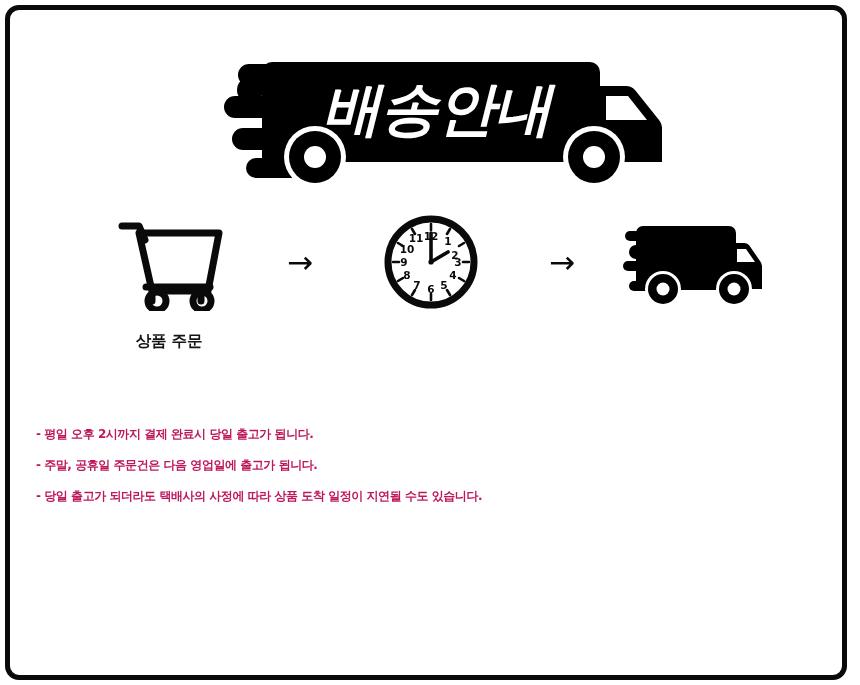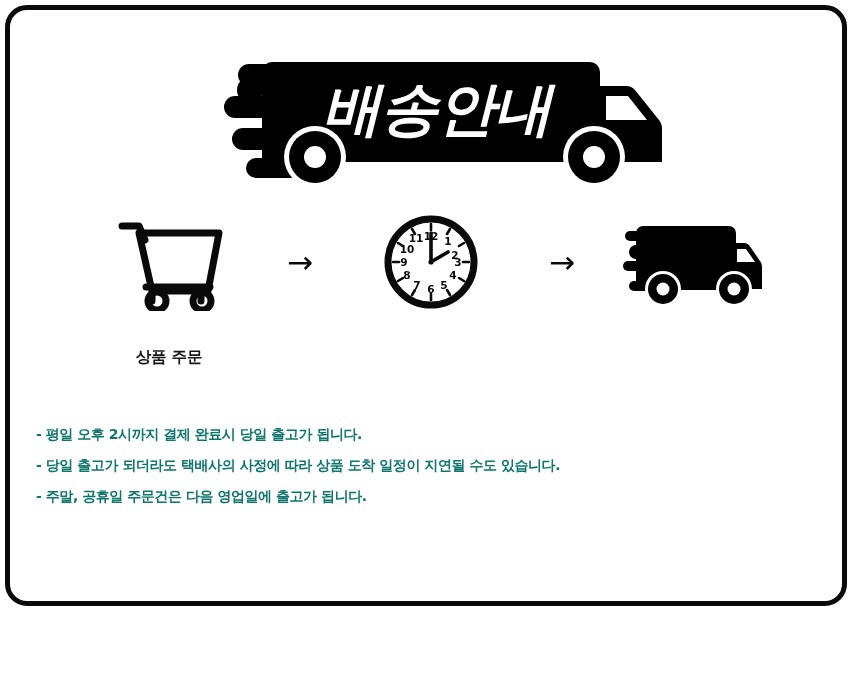--- a/index.html
+++ b/index.html
@@ -15,23 +15,23 @@
     position: relative;
     overflow: hidden;
   }
 
   
   #notice-card {
     position: absolute;
     left: 5px;
     top: 5px;
     width: 842px;
-    height: 601px;
+    height: 675px;
     border: 5px solid #0a0a0a;
-    border-radius: 22px;
+    border-radius: 14px;
     box-sizing: border-box;
     background: #ffffff;
     text-decoration: underline;
   }
 
   
   #header-banner {
     position: absolute;
     left: 0;
     top: 14px;
@@ -60,21 +60,21 @@
     flex-direction: column;
     align-items: center;
   }
   .step-art {
     height: 104px;
     display: flex;
     align-items: center;
     justify-content: center;
   }
   .step-caption {
-    margin-top: 32px;
+    margin-top: 16px;
     text-align: center;
     font-size: 15.5px;
     font-weight: bold;
     line-height: 1.42;
     color: #151515;
     letter-spacing: -0.2px;
     white-space: pre-line;
   }
   .arrow {
     width: 84px;
@@ -89,23 +89,23 @@
   }
 
   
   #notes-list {
     position: absolute;
     left: 26px;
     top: 409px;
     width: 800px;
   }
   .note-line {
-    font-size: 14px;
+    font-size: 12px;
     font-weight: bold;
-    color: #0f766e;
+    color: #be185d;
     line-height: 31px;
     letter-spacing: -0.45px;
     white-space: nowrap;
   }
 </style>
 </head>
 <body>
 
 <div id="notice-card">
 
@@ -241,17 +241,17 @@
             <circle cx="111" cy="76" r="6.5" fill="#ffffff"></circle>
           </g>
         </svg>
       </div>
     </div>
 
   </div>
 
   <div id="notes-list">
     <div class="note-line">- 평일 오후 2시까지 결제 완료시 당일 출고가 됩니다.</div>
+    <div class="note-line">- 주말, 공휴일 주문건은 다음 영업일에 출고가 됩니다.</div>
     <div class="note-line">- 당일 출고가 되더라도 택배사의 사정에 따라 상품 도착 일정이 지연될 수도 있습니다.</div>
-    <div class="note-line">- 주말, 공휴일 주문건은 다음 영업일에 출고가 됩니다.</div>
   </div>
 
 </div>
 
 </body></html>

